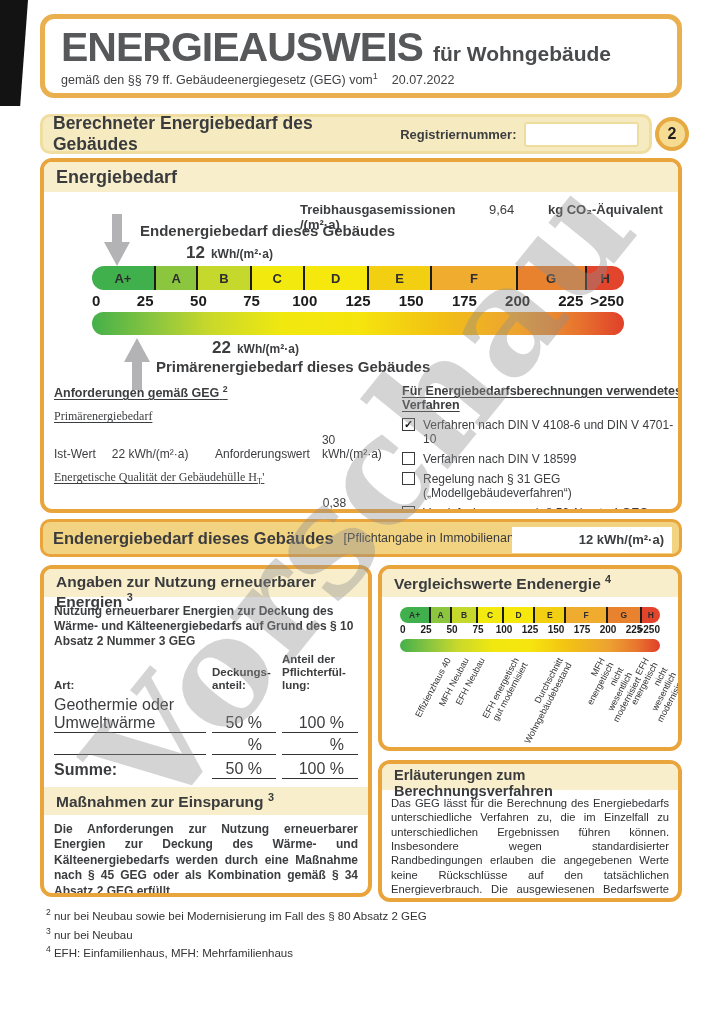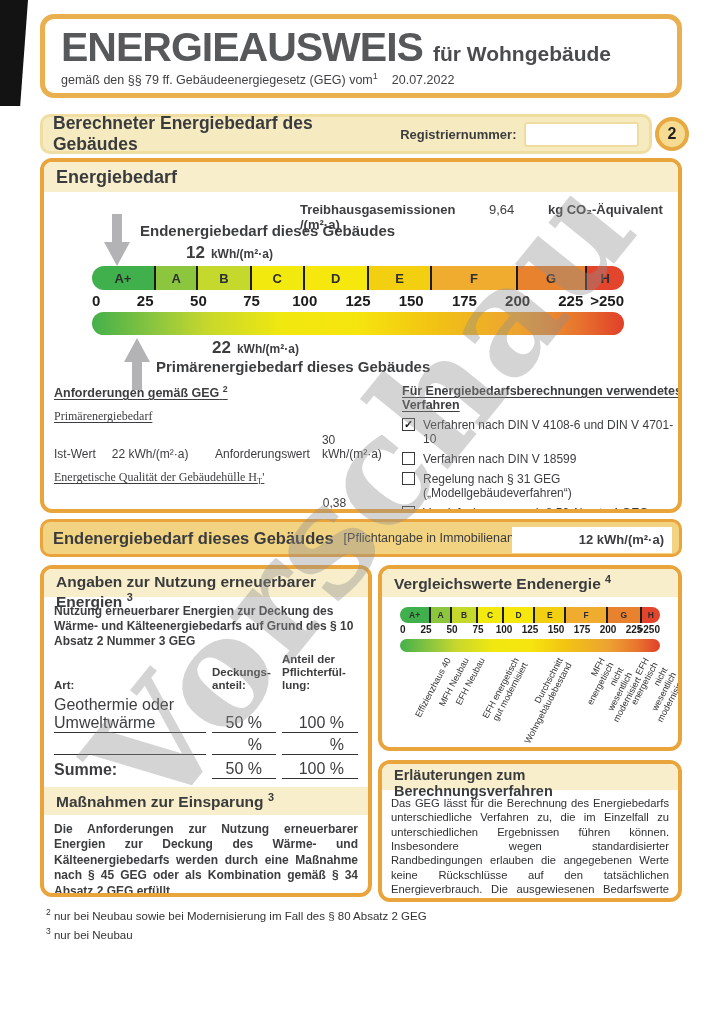--- a/index.html
+++ b/index.html
@@ -398,17 +398,18 @@
   <div id="erl-box" class="section" style="position:absolute;">
     <div class="section-strip">Erläuterungen zum Berechnungsverfahren</div>
     <div class="erl-body">
       <span>Das GEG lässt für die Berechnung des Energiebedarfs unterschiedliche Verfahren zu, die im Einzelfall zu unterschiedlichen Ergebnissen führen können. Insbesondere wegen standardisierter Randbedingungen erlauben die angegebenen Werte keine Rückschlüsse auf den tatsächlichen Energieverbrauch. Die ausgewiesenen Bedarfswerte der Skala sind spezifische Werte nach dem GEG pro Quadratmeter Gebäudenutzfläche (A</span>
     </div>
   </div>
 
   <div id="footnotes">
     <div><sup>2</sup> <span>nur bei Neubau sowie bei Modernisierung im Fall des § 80 Absatz 2 GEG</span></div>
     <div><sup>3</sup> <span>nur bei Neubau</span></div>
+    <div><sup>4</sup> <span>EFH: Einfamilienhaus, MFH: Mehrfamilienhaus</span></div>
   </div>
 
   <div id="watermark">Vorschau</div>
 
 </div>
 
 </body></html>

